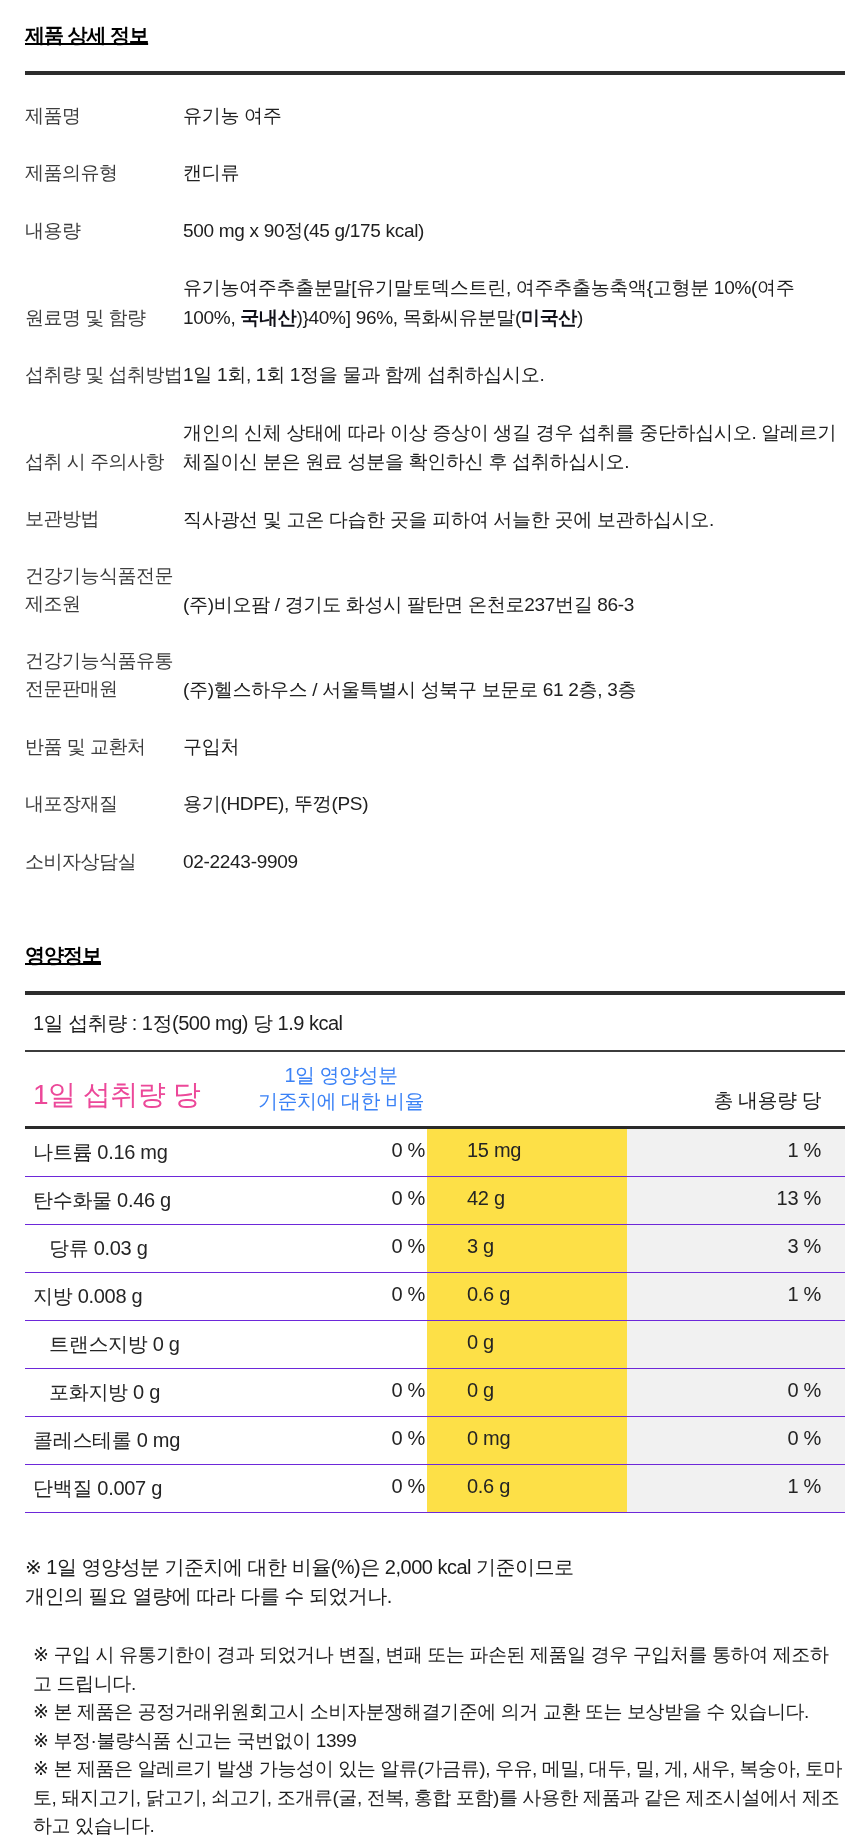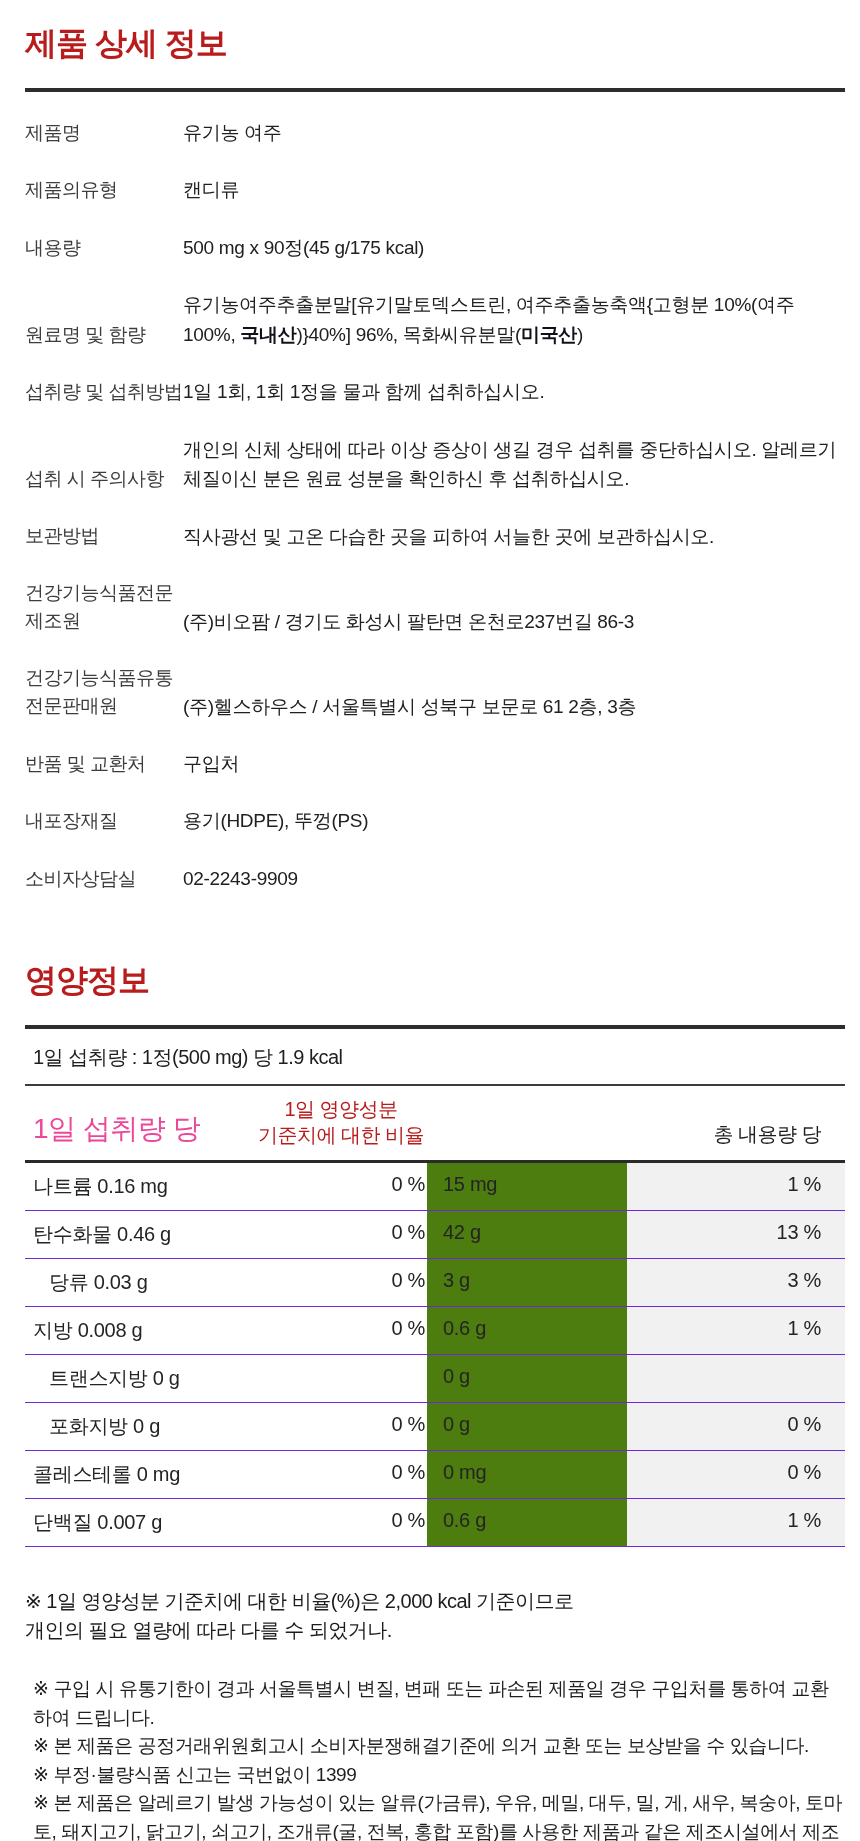--- a/index.html
+++ b/index.html
@@ -8,24 +8,25 @@
     width: 860px;
     min-height: 1841px;
     font-family: "Liberation Sans", "DejaVu Sans", sans-serif;
     color: #222;
     margin: 0 auto;
   }
   .page { padding: 22px 15px 40px 25px; }
 
   
   .section-title {
-    font-size: 32px;
+    font-size: 20px;
     font-weight: 800;
-    color: #b91c1c;
+    color: #000000;
     letter-spacing: -1px;
+    text-decoration: underline;
   }
   .divider-thick {
     border: none;
     border-top: 4px solid #2d2d2d;
     margin-top: 22px;
   }
 
   
   .info-list { margin-top: 12px; }
   .info-row { display: flex; align-items: flex-end; padding: 14px 0; }
@@ -57,33 +58,33 @@
   .divider-head { border: none; border-top: 3px solid #2a2a2a; }
 
   .ntable { width: 100%; }
   .nheader {
     display: grid;
     grid-template-columns: 230px 172px 200px 1fr;
     align-items: end;
     padding: 10px 0 12px 0;
   }
   .nheader .h1 { font-size: 28px; color: #ec4899; padding-left: 8px; letter-spacing: -0.5px; }
-  .nheader .h2 { font-size: 20px; color: #b91c1c; text-align: center; line-height: 1.3; letter-spacing: -0.5px; }
+  .nheader .h2 { font-size: 20px; color: #3b82f6; text-align: center; line-height: 1.3; letter-spacing: -0.5px; }
   .nheader .h4 { font-size: 20px; color: #1e1e1e; text-align: right; padding-right: 24px; letter-spacing: -0.5px; }
 
   .nrow {
     display: grid;
     grid-template-columns: 230px 172px 200px 1fr;
     border-bottom: 1px solid #6d28d9;
   }
   .nrow > div { padding: 10px 0; font-size: 20px; color: #242424; letter-spacing: -0.3px; }
   .nrow .c-name { padding-left: 8px; }
   .nrow .c-name.indent { padding-left: 24px; }
   .nrow .c-daily { text-align: right; padding-right: 2px; }
-  .nrow .c-total { background: #4d7c0f; padding-left: 16px; }
+  .nrow .c-total { background: #fde047; padding-left: 40px; }
   .nrow .c-pct  { background: #f1f1f1; text-align: right; padding-right: 24px; }
 
   .nfootnote {
     margin-top: 40px;
     font-size: 20px;
     color: #1c1c1c;
     line-height: 1.45;
     letter-spacing: -0.5px;
   }
 
@@ -246,19 +247,19 @@
 
     </div>
 
     <div class="nfootnote">
       <div>※ 1일 영양성분 기준치에 대한 비율(%)은 2,000 kcal 기준이므로</div>
       <div>개인의 필요 열량에 따라 다를 수 되었거나.</div>
     </div>
   </div>
 
   <div class="notes">
-    <div class="note-item">※ 구입 시 유통기한이 경과 서울특별시 변질, 변패 또는 파손된 제품일 경우 구입처를 통하여 교환하여 드립니다.</div>
+    <div class="note-item">※ 구입 시 유통기한이 경과 되었거나 변질, 변패 또는 파손된 제품일 경우 구입처를 통하여 제조하고 드립니다.</div>
     <div class="note-item">※ 본 제품은 공정거래위원회고시 소비자분쟁해결기준에 의거 교환 또는 보상받을 수 있습니다.</div>
     <div class="note-item">※ 부정·불량식품 신고는 국번없이 1399</div>
     <div class="note-item">※ 본 제품은 알레르기 발생 가능성이 있는 알류(가금류), 우유, 메밀, 대두, 밀, 게, 새우, 복숭아, 토마토, 돼지고기, 닭고기, 쇠고기, 조개류(굴, 전복, 홍합 포함)를 사용한 제품과 같은 제조시설에서 제조하고 있습니다.</div>
   </div>
 
 </div>
 
 </body></html>

